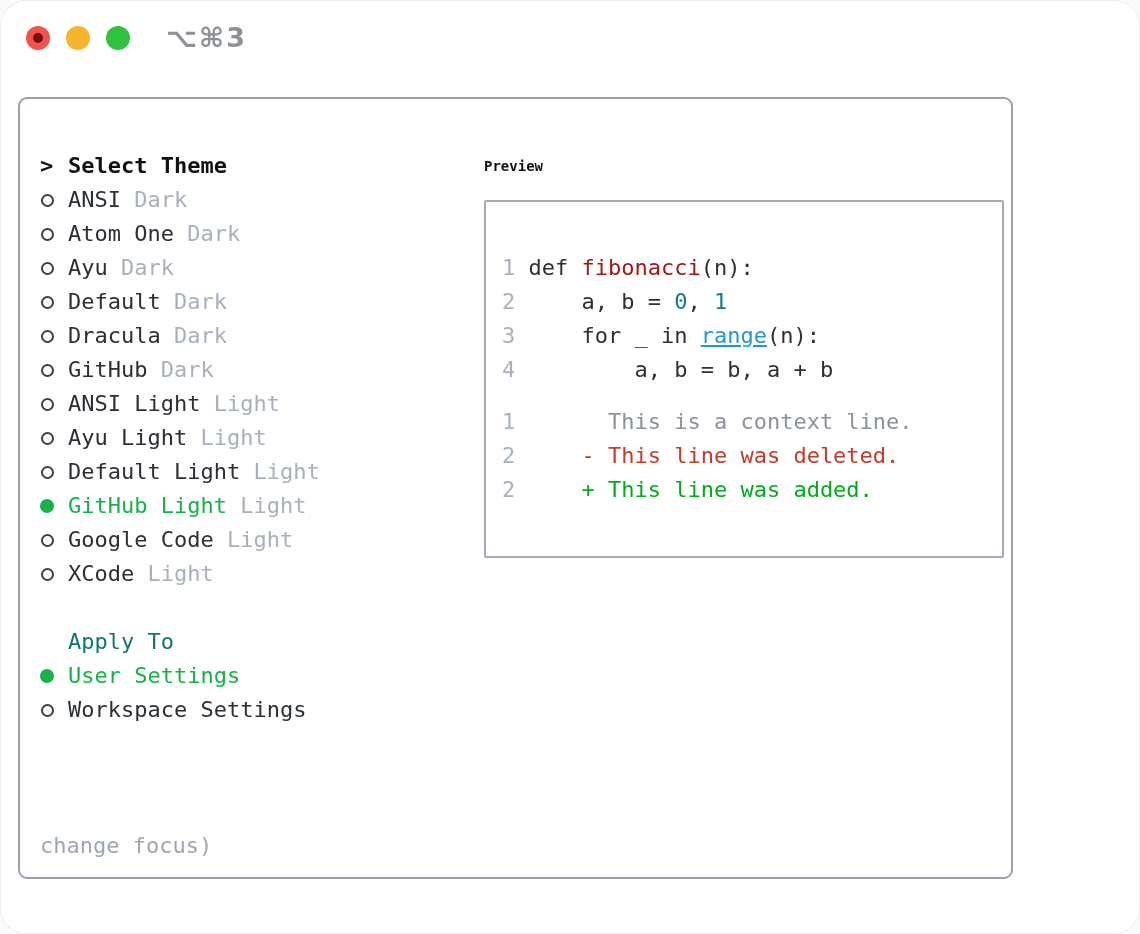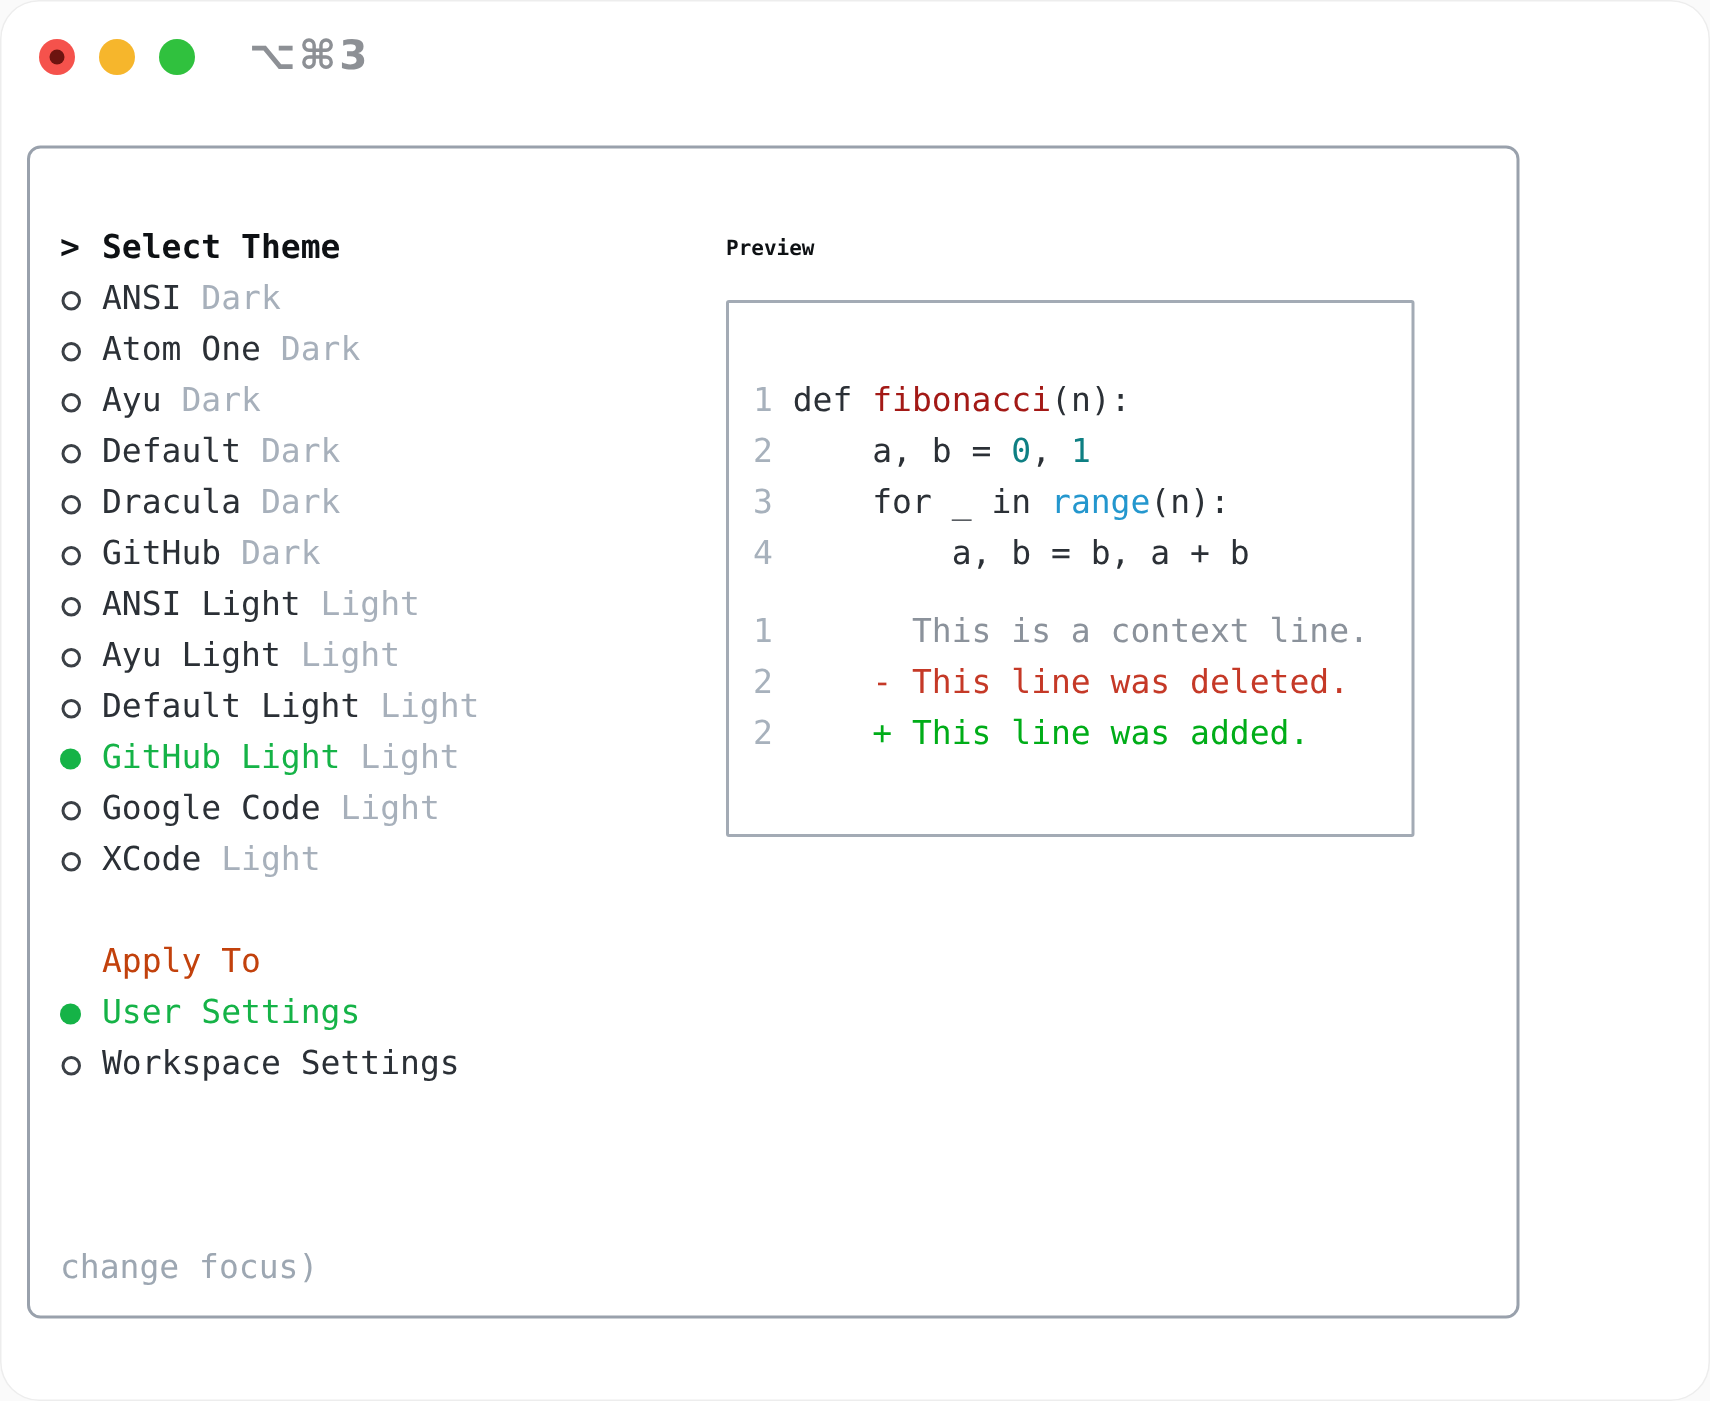--- a/index.html
+++ b/index.html
@@ -33,36 +33,36 @@
   
   .panel{position:absolute;left:18px;top:97px;width:995px;height:782px;border:2px solid var(--border);border-radius:9px;background:#fff;display:flex;padding:50px 0 0 20px;}
   .left{width:444px;}
   .right{width:510px;}
   .row{display:flex;align-items:center;height:34px;font-size:22px;line-height:34px;white-space:pre;}
   .marker{display:inline-block;width:28px;flex:0 0 28px;position:relative;height:34px;}
   .cursor{font-weight:bold;color:var(--black);font-size:22px;line-height:34px;}
   .ring{position:absolute;left:1px;top:11px;width:13px;height:13px;border:2px solid #3b4046;border-radius:50%;}
   .dot{position:absolute;left:0;top:10px;width:14px;height:14px;border-radius:50%;background:var(--green-sel);}
   .heading{font-weight:bold;color:var(--black);}
-  .subheading{color:#c2410c;}
+  .subheading{color:#0f766e;}
   .iname{color:var(--fg);}
   .iname.sel{color:var(--green-sel);}
   .variant{color:var(--muted);margin-left:1ch;}
   .apply{margin-top:34px;}
   .hint{margin-top:34px;color:var(--hint);font-size:22px;line-height:34px;white-space:pre;}
   
   .preview-heading{font-weight:bold;color:var(--black);font-size:14px;line-height:34px;height:34px;}
-  .preview-box{margin-top:17px;width:459px;border:2px solid var(--border2);border-radius:2px;padding:49px 14px 49px 16px;background:#fff;}
+  .preview-box{margin-top:17px;width:520px;border:2px solid var(--border2);border-radius:2px;padding:49px 14px 49px 16px;background:#fff;}
   .codeline{white-space:pre;font-size:22px;line-height:34px;height:34px;}
   .lineno{color:var(--lineno);margin-right:1ch;}
   .diff{margin-top:18px;}
   .t-fg{color:var(--fg);}
   .t-func{color:var(--red-func);}
   .t-num{color:var(--teal);}
-  .t-call{color:var(--blue);}
+  .t-call{color:var(--blue);text-decoration:underline;}
   .t-ctx{color:#8b929b;}
   .t-del{color:var(--red-del);}
   .t-add{color:var(--green-add);}
 </style>
 </head>
 <body>
 
 <div class="window">
   <div class="titlebar">
     <span class="tl tl-red">

